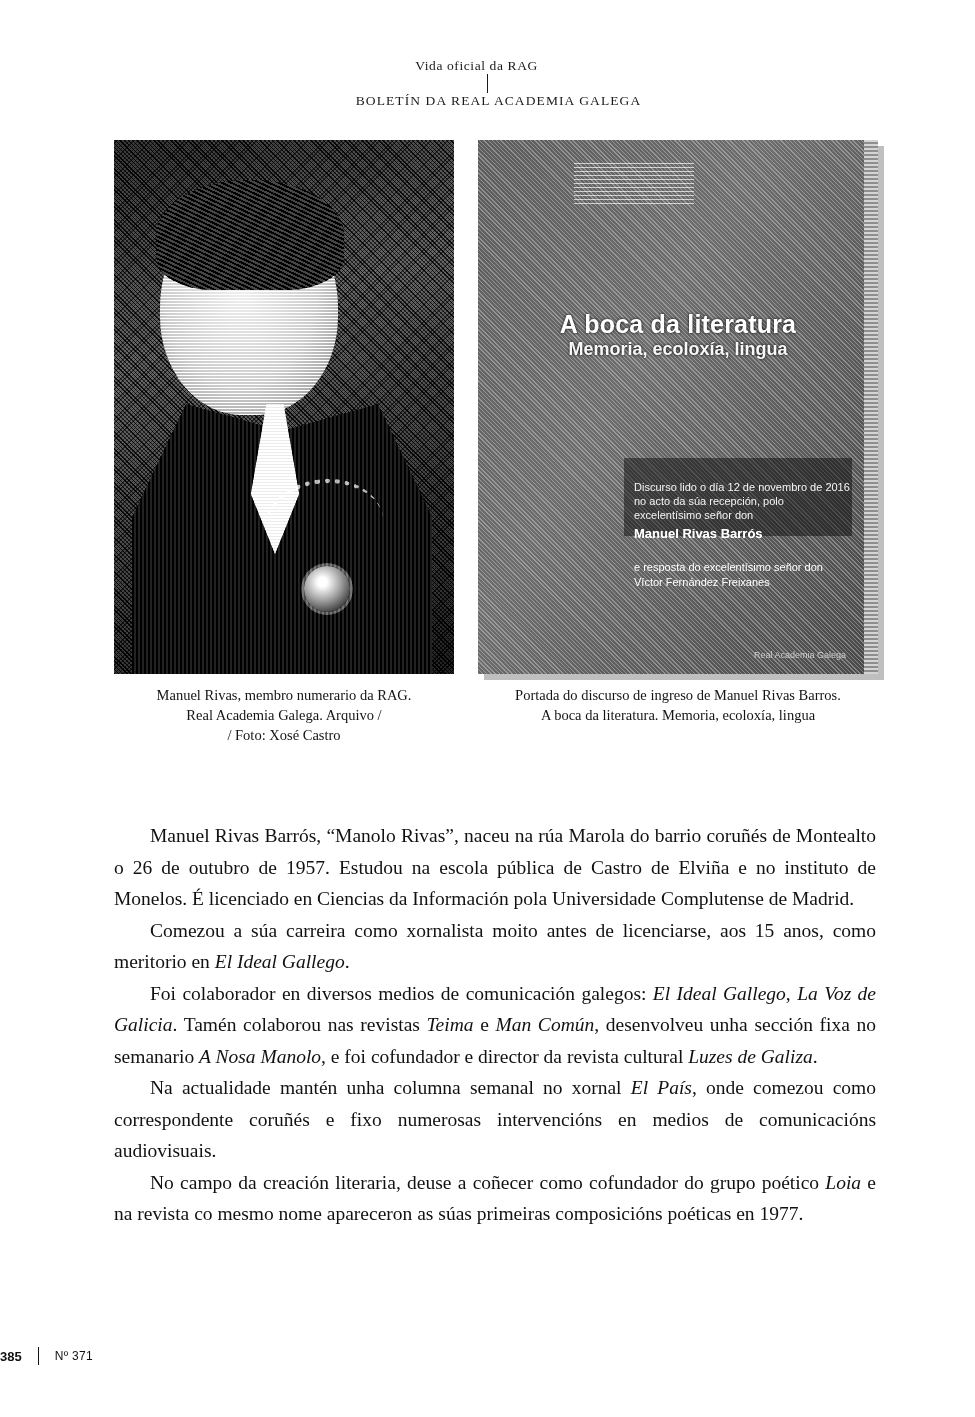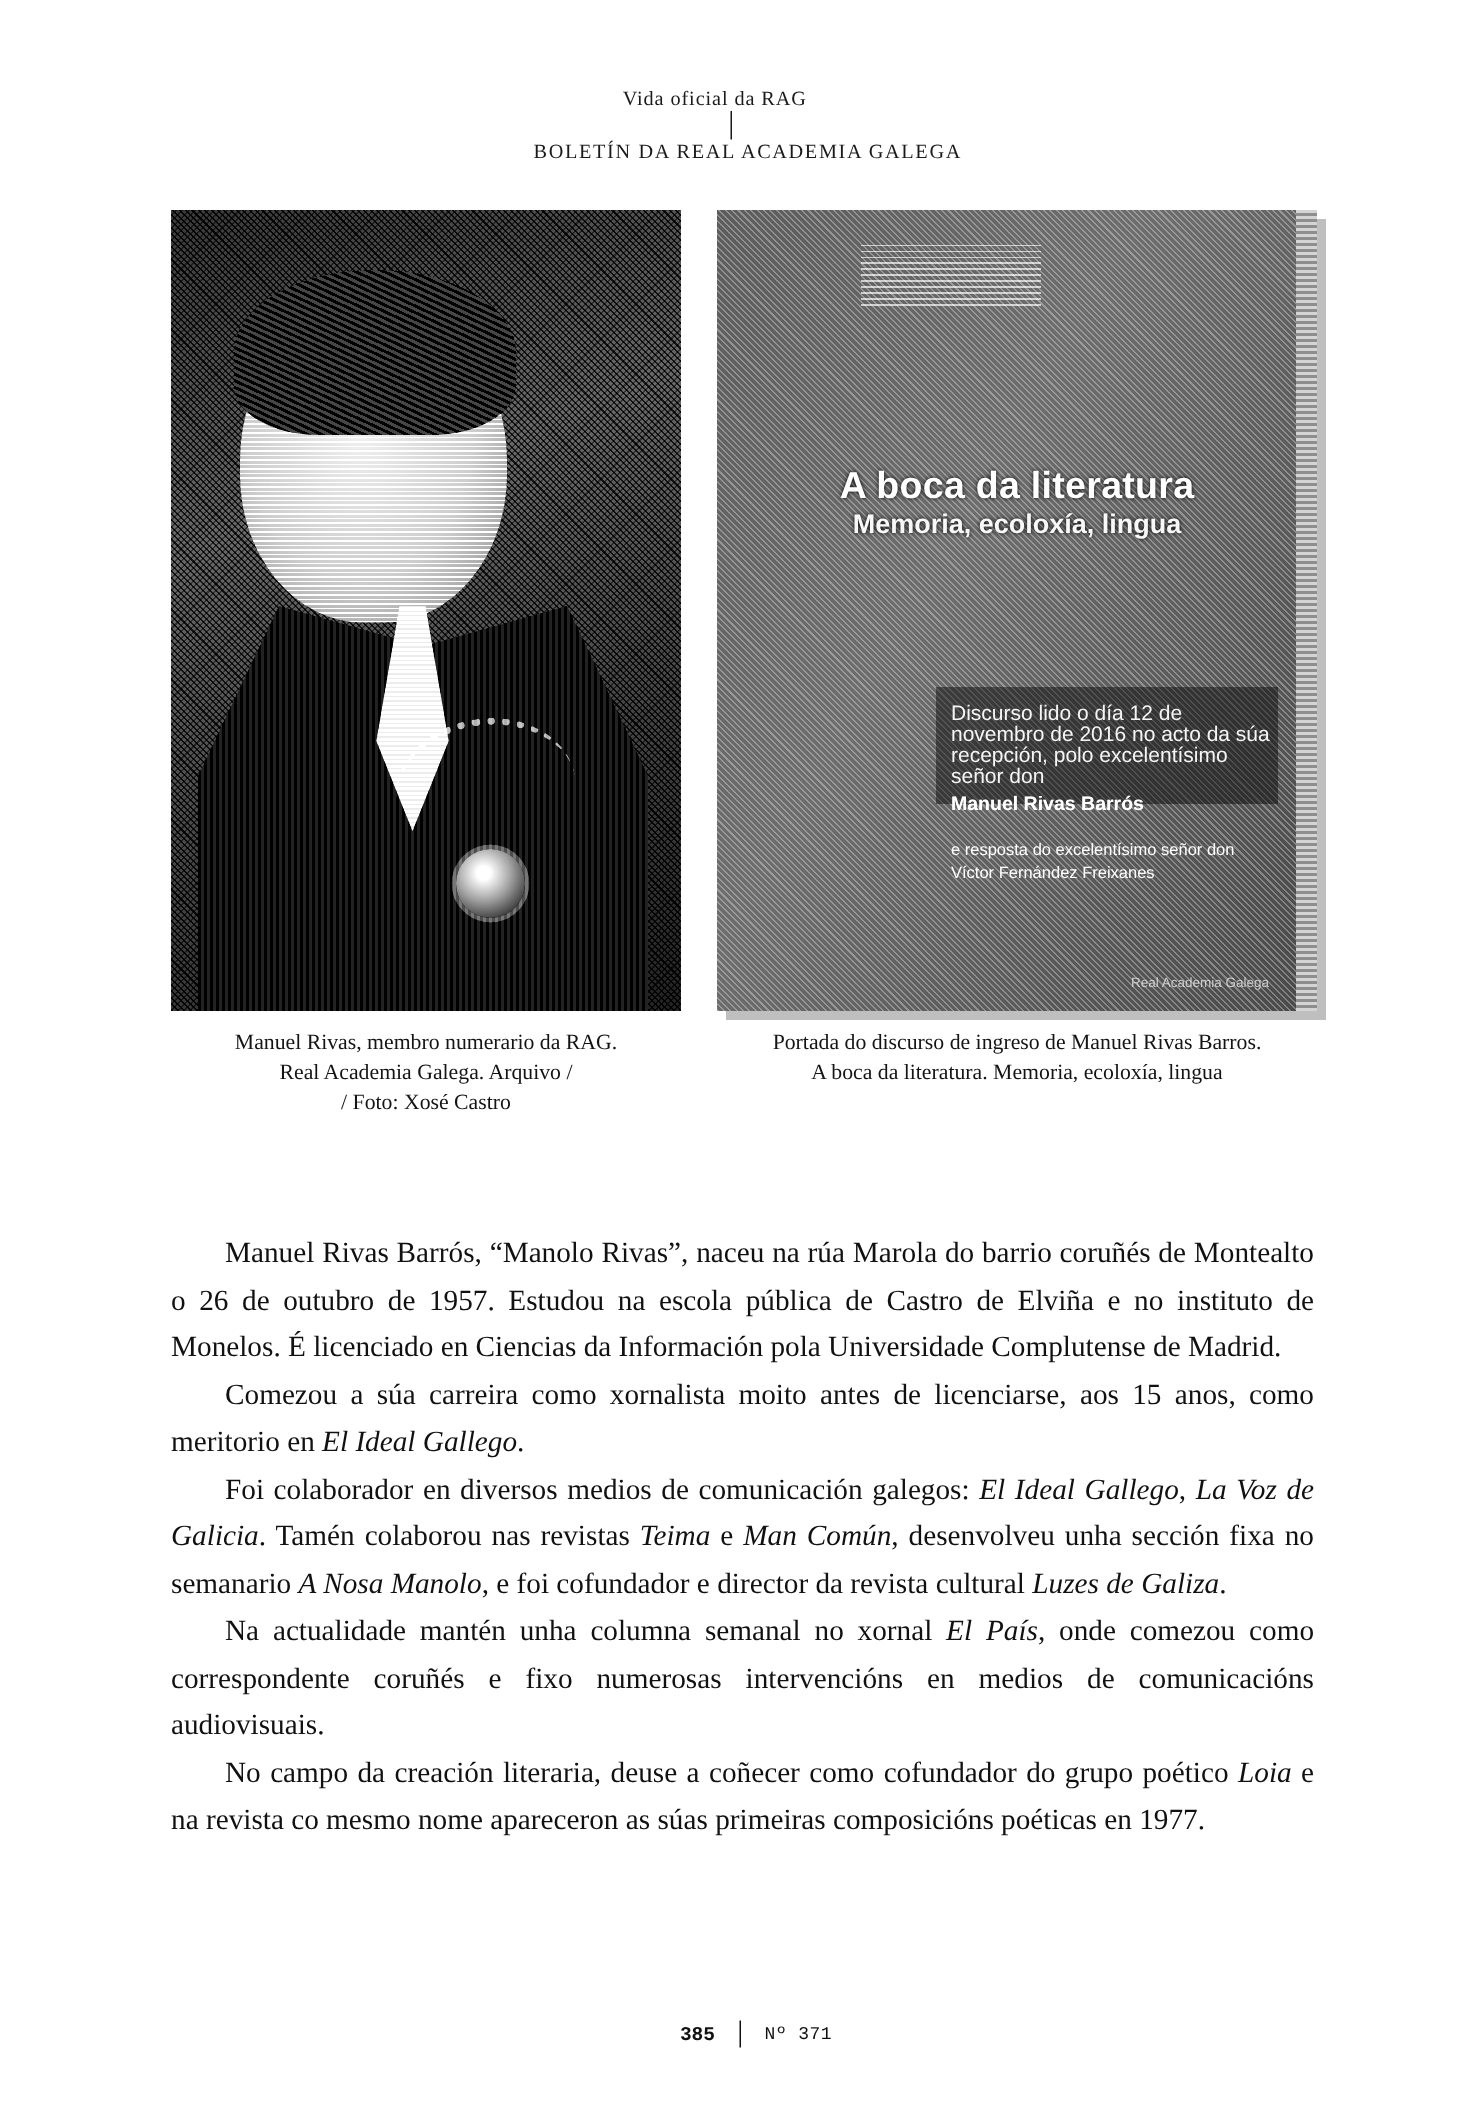--- a/index.html
+++ b/index.html
@@ -195,24 +195,24 @@
     position: absolute;
     top: 318px;
     left: 146px;
     right: 26px;
     height: 78px;
     background: rgba(20,20,20,0.45);
   }
   .book-frame .band-line {
     color: #e6e6e6;
     font-family: "Liberation Sans", sans-serif;
-    font-size: 14px;
+    font-size: 11px;
     line-height: 14px;
     padding-left: 10px;
-    padding-top: 10px;
+    padding-top: 22px;
   }
   .book-frame .band-author {
     color: #ffffff;
     font-family: "Liberation Sans", sans-serif;
     font-weight: bold;
     font-size: 13px;
     padding-left: 10px;
     padding-top: 4px;
   }
   .book-frame .resposta {
@@ -260,24 +260,22 @@
   }
   .body-text i { font-style: italic; }
 
   
   .footer {
     position: absolute;
     bottom: 52px;
     left: 0;
     right: 0;
     display: flex;
-    justify-content: center;
     align-items: center;
-    font-family: Liberation Mono, monospace;
-    padding-left: 33px;
+    font-family: Liberation Sans, sans-serif;
   }
   .footer .pageno {
     font-size: 13px;
     font-weight: bold;
     padding-right: 16px;
     color: #111;
   }
   .footer .divider {
     width: 1px;
     height: 18px;

